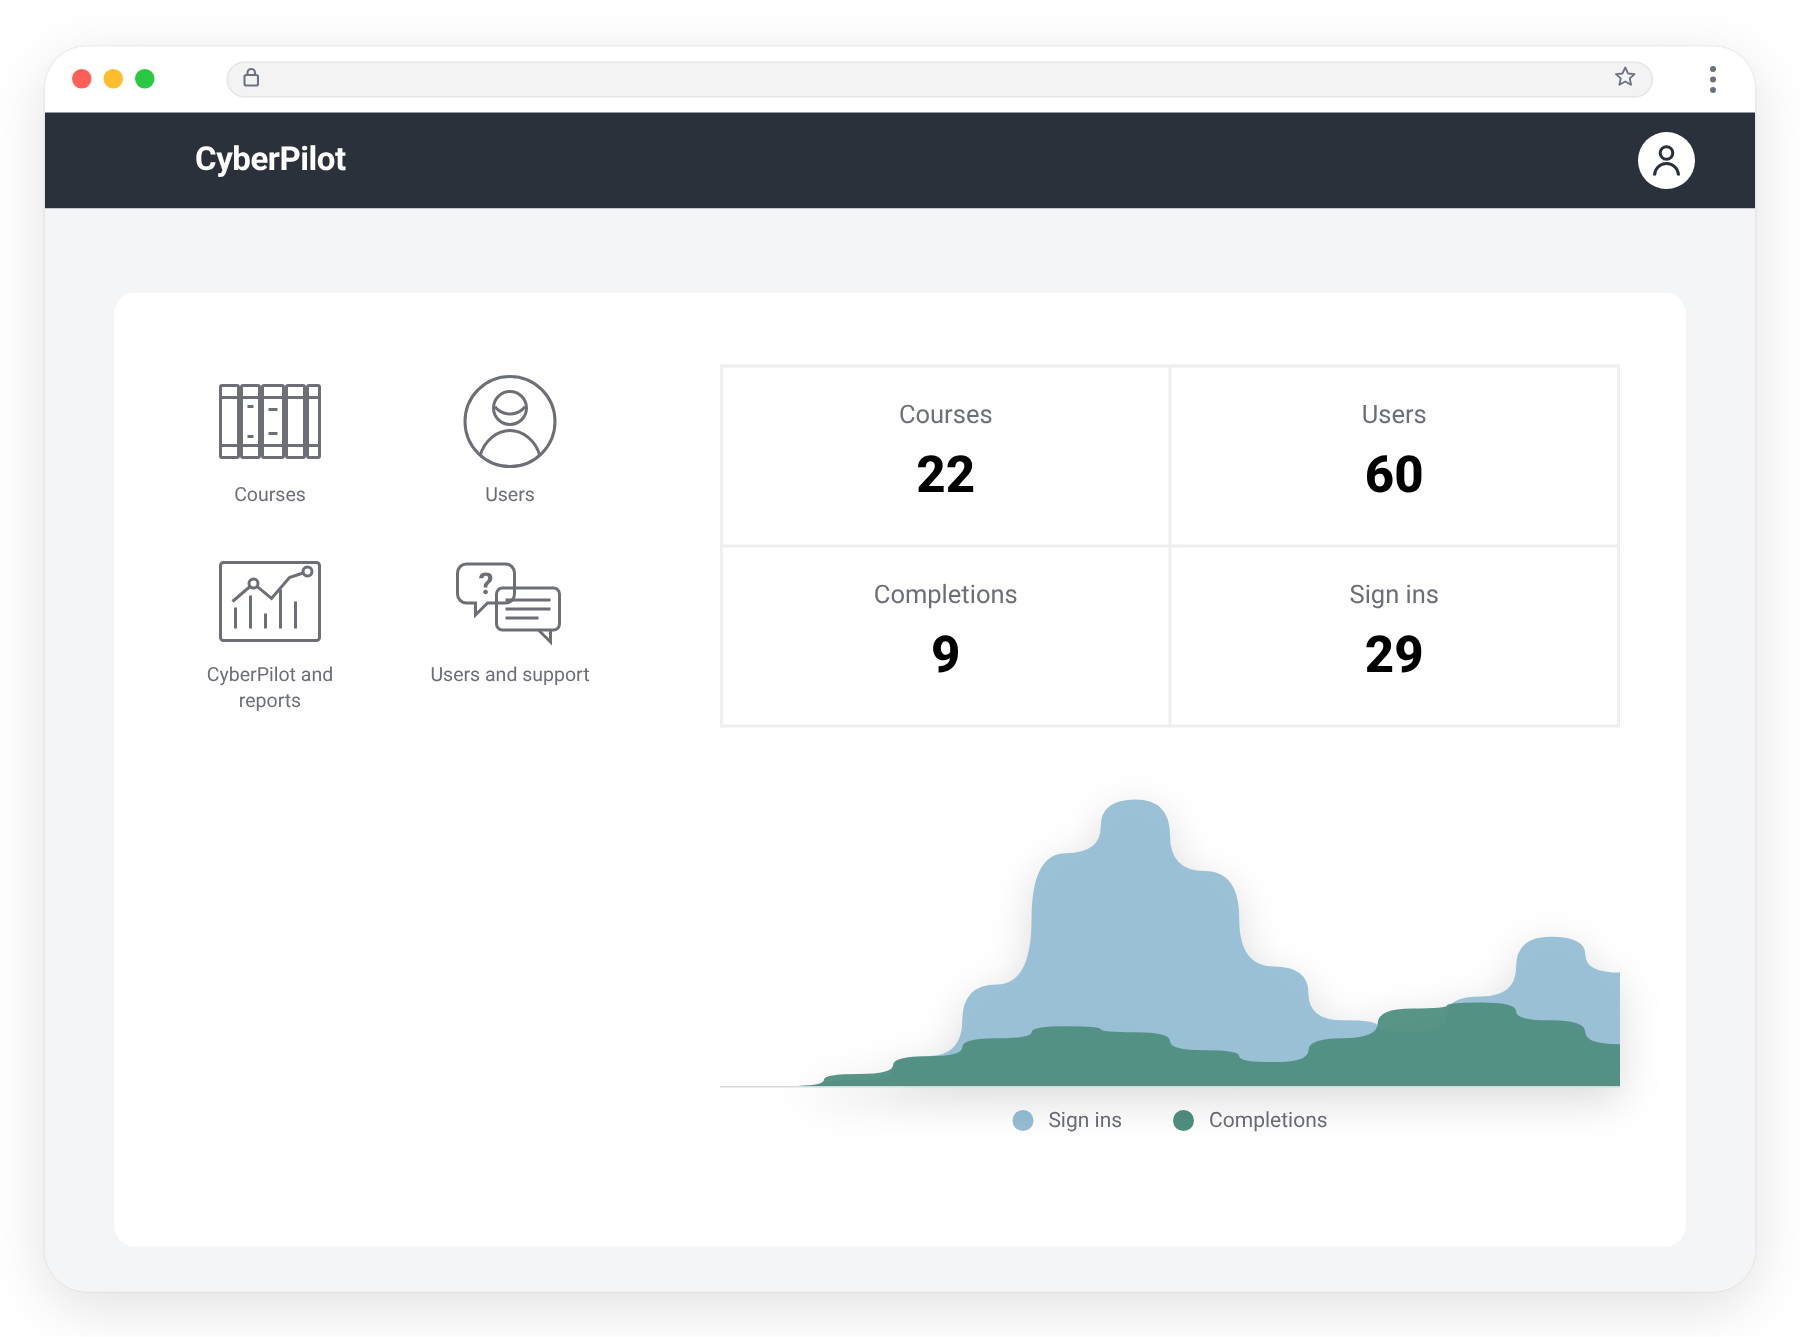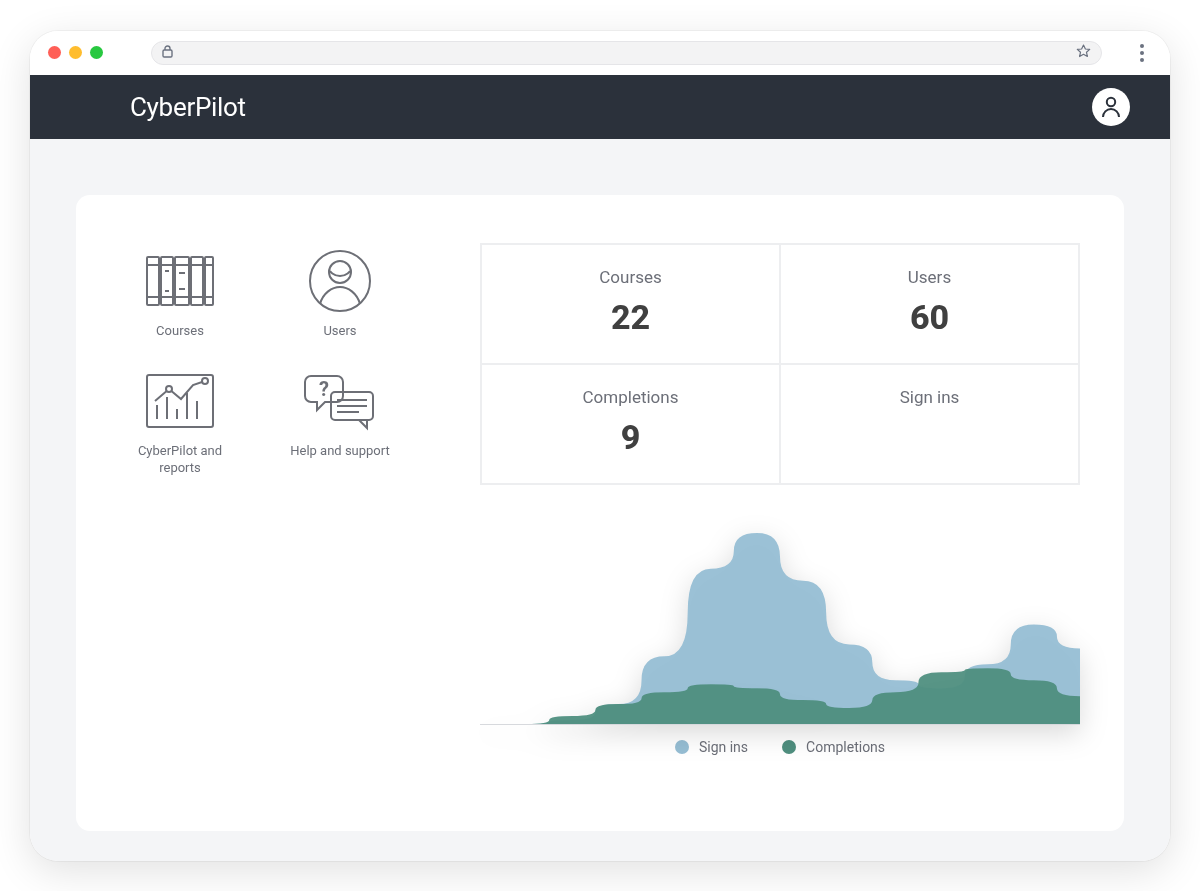--- a/index.html
+++ b/index.html
@@ -54,22 +54,22 @@
     .app-header {
       height: 64px;
       background: #2b313b;
       display: flex;
       align-items: center;
       justify-content: space-between;
       padding: 0 40px 0 100px;
     }
     .brand {
       color: #fff;
-      font-size: 26px;
-      font-weight: 400;
+      font-size: 22px;
+      font-weight: 700;
       letter-spacing: -0.3px;
     }
     .profile-btn {
       width: 38px; height: 38px;
       background: #fff;
       border-radius: 50%;
       display: flex;
       align-items: center;
       justify-content: center;
     }
@@ -135,21 +135,21 @@
       padding: 22px 10px 26px 10px;
       text-align: center;
     }
     .stat-label {
       color: #6c6f78;
       font-size: 17px;
       font-weight: 400;
       margin-bottom: 10px;
     }
     .stat-value {
-      color: #404040;
+      color: #000000;
       font-size: 34px;
       font-weight: 800;
     }
     
     .chart-wrap {
       position: relative;
     }
     .chart-svg-box {
       height: 200px;
       border-bottom: 1px solid #d7d9dd;
@@ -265,21 +265,21 @@
             <svg width="78" height="62" viewBox="0 0 78 62" fill="none" stroke="#6d6f76" stroke-width="2">
               <path d="M8 6h26a6 6 0 016 6v14a6 6 0 01-6 6H22l-8 8v-8h-6a6 6 0 01-6-6V12a6 6 0 016-6z" transform="translate(2,0)"></path>
               <text x="23" y="26" font-size="20" font-weight="700" fill="#6d6f76" stroke="none" text-anchor="middle">?</text>
               <rect x="30" y="22" width="42" height="28" rx="4"></rect>
               <path d="M58 50l8 8v-8"></path>
               <line x1="36" y1="30" x2="66" y2="30"></line>
               <line x1="36" y1="36" x2="66" y2="36"></line>
               <line x1="36" y1="42" x2="58" y2="42"></line>
             </svg>
           </div>
-          <div class="nav-label">Help and support</div>
+          <div class="nav-label">Users and support</div>
         </div>
 
       </div>
 
       <div class="right-col">
 
         <div class="stats-grid">
           <div class="stat-cell">
             <div class="stat-label">Courses</div>
             <div class="stat-value">22</div>
@@ -287,20 +287,21 @@
           <div class="stat-cell">
             <div class="stat-label">Users</div>
             <div class="stat-value">60</div>
           </div>
           <div class="stat-cell">
             <div class="stat-label">Completions</div>
             <div class="stat-value">9</div>
           </div>
           <div class="stat-cell">
             <div class="stat-label">Sign ins</div>
+            <div class="stat-value">29</div>
           </div>
         </div>
 
         <div class="chart-wrap">
           <div class="chart-svg-box">
             <svg id="chart-svg" width="100%" height="100%" viewBox="0 0 560 200" preserveAspectRatio="none">
                 <path d="M 0 200 L 0 200 Q 21.53846153846154 200 21.53846153846154 200 Q 21.53846153846154 200 43.07692307692308 200 Q 64.61538461538461 200 64.61538461538461 198 Q 64.61538461538461 196 86.15384615384616 196 Q 107.6923076923077 196 107.6923076923077 188 Q 107.6923076923077 180 129.23076923076923 180 Q 150.76923076923077 180 150.76923076923077 156 Q 150.76923076923077 132 172.30769230769232 132 Q 193.84615384615387 132 193.84615384615387 88 Q 193.84615384615387 44 215.3846153846154 44 Q 236.9230769230769 44 236.9230769230769 26 Q 236.9230769230769 8 258.46153846153845 8 Q 280 8 280 32 Q 280 56 301.53846153846155 56 Q 323.0769230769231 56 323.0769230769231 88 Q 323.0769230769231 120 344.61538461538464 120 Q 366.1538461538462 120 366.1538461538462 138 Q 366.1538461538462 156 387.6923076923077 156 Q 409.2307692307692 156 409.2307692307692 160 Q 409.2307692307692 164 430.7692307692308 164 Q 452.3076923076923 164 452.3076923076923 152 Q 452.3076923076923 140 473.84615384615387 140 Q 495.38461538461536 140 495.38461538461536 120 Q 495.38461538461536 100 516.9230769230769 100 Q 538.4615384615385 100 538.4615384615385 112 Q 538.4615384615385 124 560 124 L 560 200 Z" fill="#96bed4" fill-opacity="0.95"></path>
                 <path d="M 0 200 L 0 200 Q 21.53846153846154 200 21.53846153846154 200 Q 21.53846153846154 200 43.07692307692308 200 Q 64.61538461538461 200 64.61538461538461 196 Q 64.61538461538461 192 86.15384615384616 192 Q 107.6923076923077 192 107.6923076923077 186 Q 107.6923076923077 180 129.23076923076923 180 Q 150.76923076923077 180 150.76923076923077 174 Q 150.76923076923077 168 172.30769230769232 168 Q 193.84615384615387 168 193.84615384615387 164 Q 193.84615384615387 160 215.3846153846154 160 Q 236.9230769230769 160 236.9230769230769 162 Q 236.9230769230769 164 258.46153846153845 164 Q 280 164 280 170 Q 280 176 301.53846153846155 176 Q 323.0769230769231 176 323.0769230769231 180 Q 323.0769230769231 184 344.61538461538464 184 Q 366.1538461538462 184 366.1538461538462 176 Q 366.1538461538462 168 387.6923076923077 168 Q 409.2307692307692 168 409.2307692307692 158 Q 409.2307692307692 148 430.7692307692308 148 Q 452.3076923076923 148 452.3076923076923 146 Q 452.3076923076923 144 473.84615384615387 144 Q 495.38461538461536 144 495.38461538461536 150 Q 495.38461538461536 156 516.9230769230769 156 Q 538.4615384615385 156 538.4615384615385 164 Q 538.4615384615385 172 560 172 L 560 200 Z" fill="#4f8f7f" fill-opacity="0.95"></path>
               </svg>
           </div>

